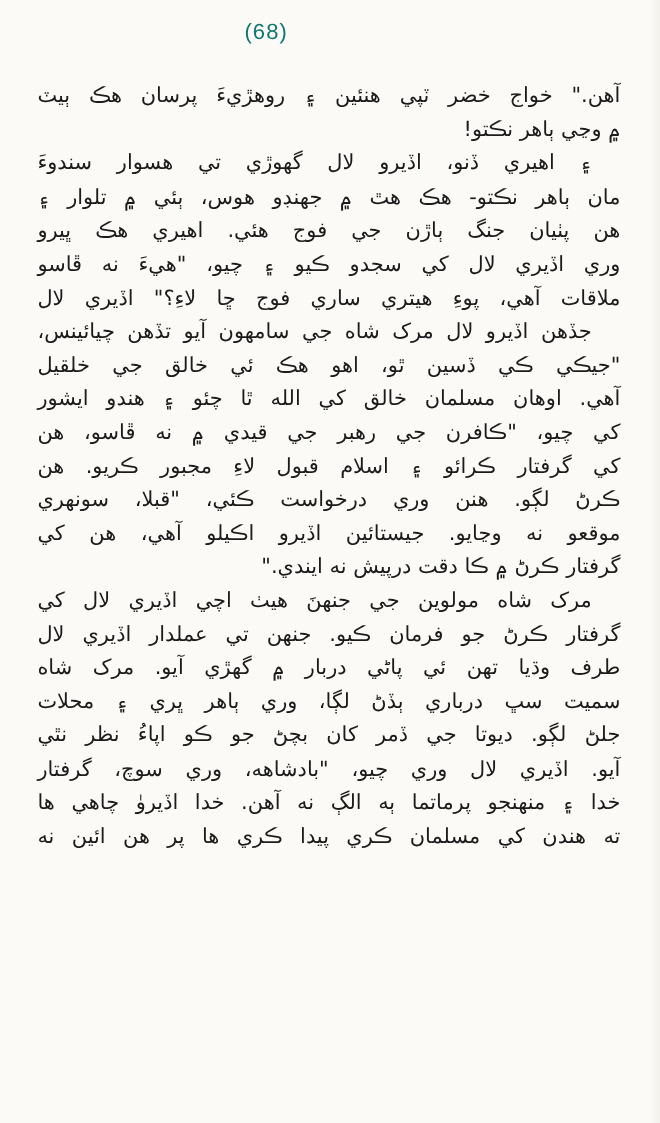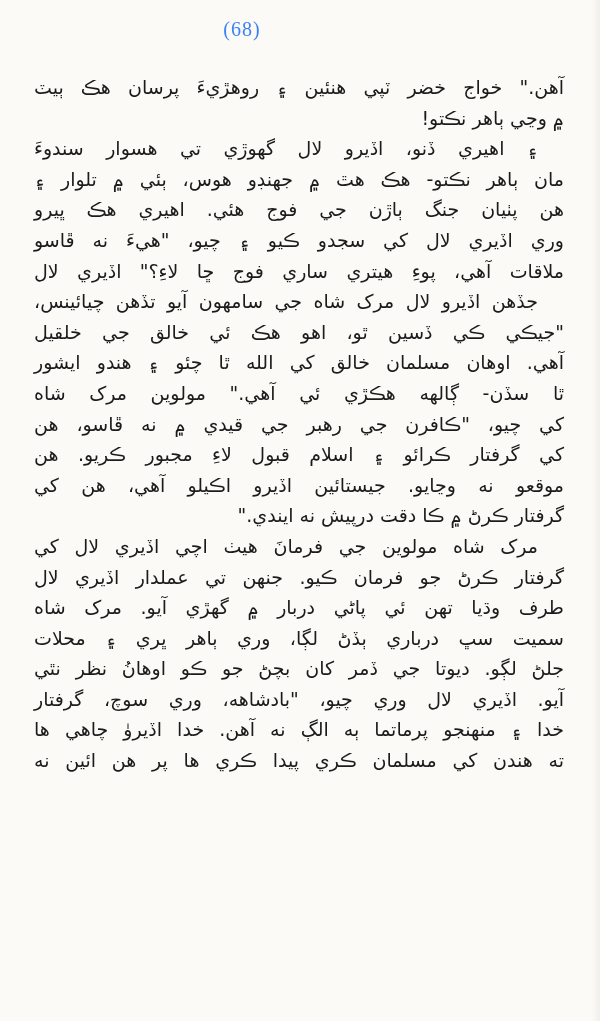--- a/index.html
+++ b/index.html
@@ -5,22 +5,22 @@
   html, body { margin:0; padding:0; }
   body {
     width:600px; height:1021px; overflow:hidden;
     background:#fbfaf7;
     font-family:"DejaVu Sans", sans-serif;
     color:#1b1b1b;
     position:relative;
   }
   .page-number {
     position:absolute; top:18px; left:0; width:484px;
-    text-align:center; font-family:Liberation Serif, serif;
-    font-size:20px; color:#3b82f6; letter-spacing:1px;
+    text-align:center; font-family:Liberation Sans, sans-serif;
+    font-size:20px; color:#0f766e; letter-spacing:1px;
   }
   .body-text {
     position:absolute; top:72px; left:34px; width:530px;
     direction:rtl; text-align:justify;
     font-size:19px; line-height:30.6px;
   }
   .para { margin:0; text-align-last:right; }
   .line { display:block; white-space:nowrap; text-align:justify; text-align-last:justify; }
   .line.last { text-align-last:right; }
   .right-edge {
@@ -42,31 +42,31 @@
     <span class="line" style="padding-right:26px">۽ اهيري ڏنو، اڏيرو لال گهوڙي تي هسوار سندوءَ</span>
     <span class="line">مان ٻاهر نڪتو- هڪ هٿ ۾ جهنڊو هوس، ٻئي ۾ تلوار ۽</span>
     <span class="line">هن پٺيان جنگ ٻاڙن جي فوج هئي. اهيري هڪ ڀيرو</span>
     <span class="line">وري اڏيري لال کي سجدو ڪيو ۽ چيو، "هيءَ نه ڦاسو</span>
     <span class="line">ملاقات آهي، پوءِ هيتري ساري فوج ڇا لاءِ؟" اڏيري لال</span>
   </div>
   <div class="para">
     <span class="line" style="padding-right:26px">جڏهن اڏيرو لال مرک شاه جي سامهون آيو تڏهن چيائينس،</span>
     <span class="line">"جيڪي ڪي ڏسين ٿو، اهو هڪ ئي خالق جي خلقيل</span>
     <span class="line">آهي. اوهان مسلمان خالق کي الله ٿا چئو ۽ هندو ايشور</span>
-    <span class="line">ٿا سڏن- ڳالهه هڪڙي ئي آهي." مولوين مرک شاه</span>
     <span class="line">کي چيو، "ڪافرن جي رهبر جي قيدي ۾ نه ڦاسو، هن</span>
     <span class="line">کي گرفتار ڪرائو ۽ اسلام قبول لاءِ مجبور ڪريو. هن</span>
+    <span class="line">ڪرڻ لڳو. هنن وري درخواست ڪئي، "قبلا، سونهري</span>
     <span class="line">موقعو نه وڃايو. جيستائين اڏيرو اڪيلو آهي، هن کي</span>
     <span class="line last">گرفتار ڪرڻ ۾ ڪا دقت درپيش نه ايندي."</span>
   </div>
   <div class="para">
-    <span class="line" style="padding-right:26px">مرک شاه مولوين جي فرمانَ هيٺ اچي اڏيري لال کي</span>
+    <span class="line" style="padding-right:26px">مرک شاه مولوين جي جنهنَ هيٺ اچي اڏيري لال کي</span>
     <span class="line">گرفتار ڪرڻ جو فرمان ڪيو. جنهن تي عملدار اڏيري لال</span>
     <span class="line">طرف وڌيا تهن ئي پاڻي دربار ۾ گهڙي آيو. مرک شاه</span>
     <span class="line">سميت سڀ درباري ٻڏڻ لڳا، وري ٻاهر ڀري ۽ محلات</span>
-    <span class="line">جلڻ لڳو. ديوتا جي ڏمر کان بچڻ جو ڪو اوهانُ نظر نٿي</span>
+    <span class="line">جلڻ لڳو. ديوتا جي ڏمر کان بچڻ جو ڪو اپاءُ نظر نٿي</span>
     <span class="line">آيو. اڏيري لال وري چيو، "بادشاهه، وري سوچ، گرفتار</span>
     <span class="line">خدا ۽ منهنجو پرماتما ٻه الڳ نه آهن. خدا اڏيروٰ چاهي ها</span>
     <span class="line">ته هندن کي مسلمان ڪري پيدا ڪري ها پر هن ائين نه</span>
   </div>
 </div>
 
 <div class="right-edge"></div>
 
 </body></html>

